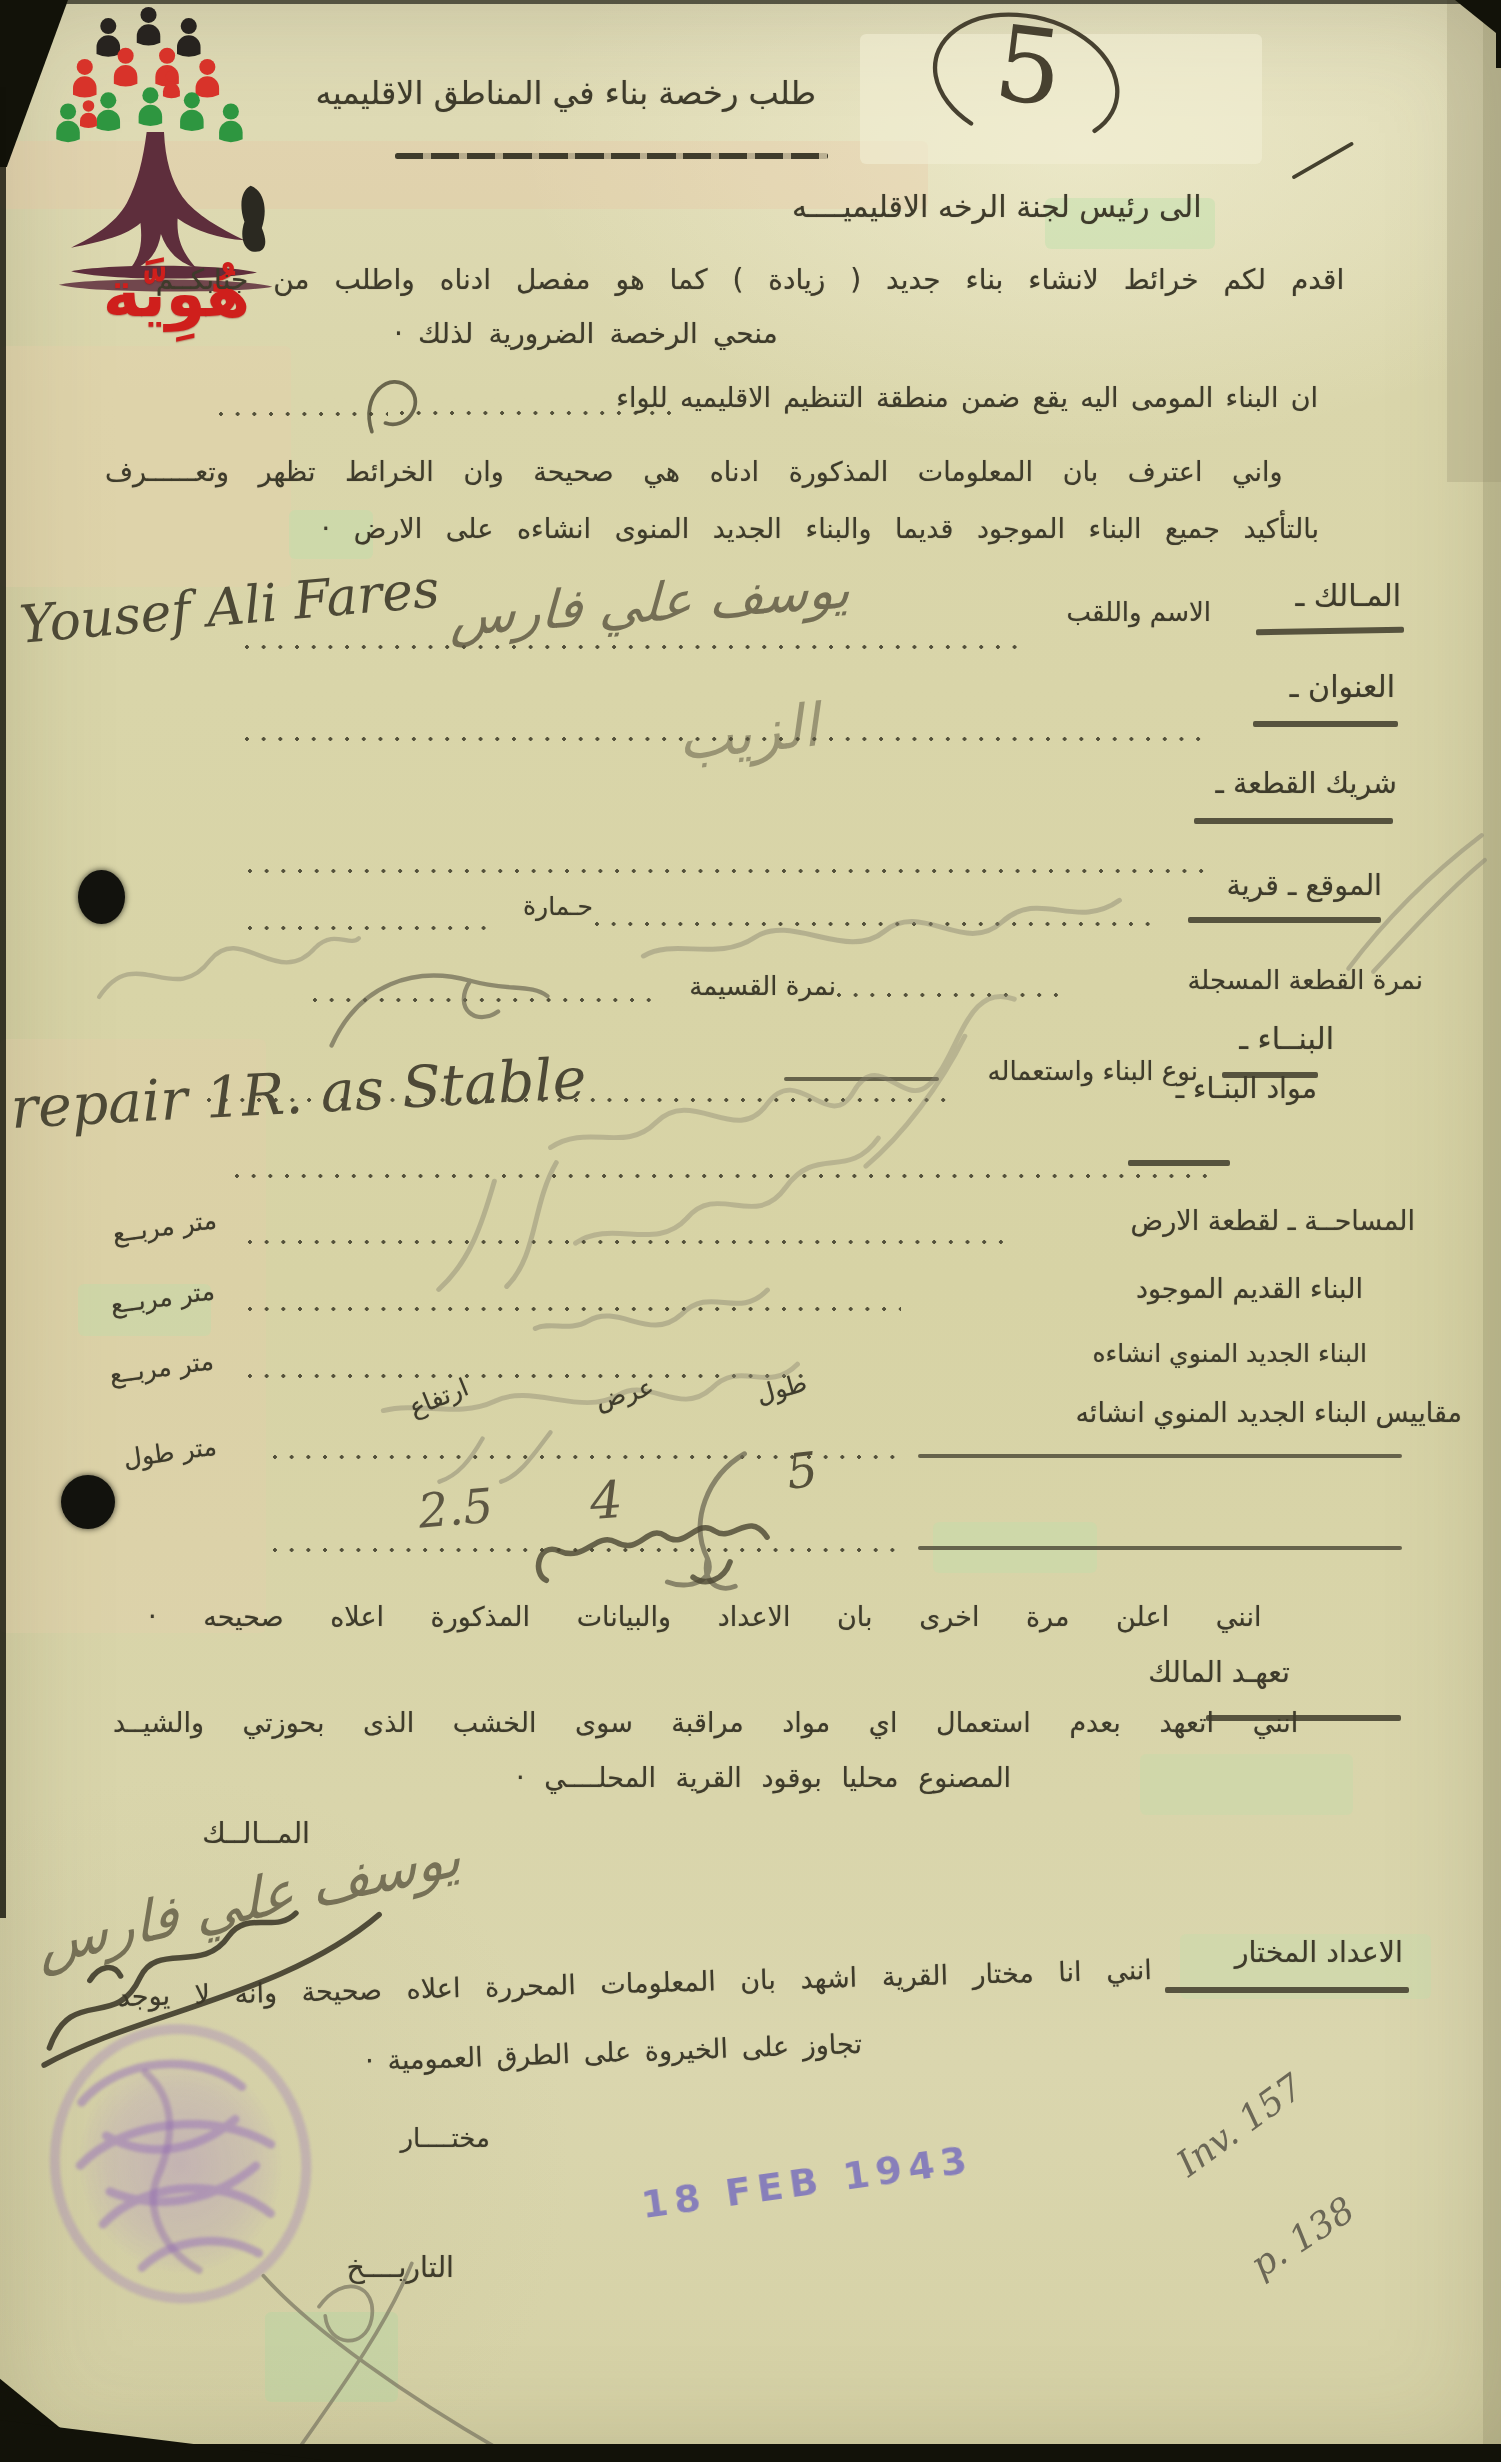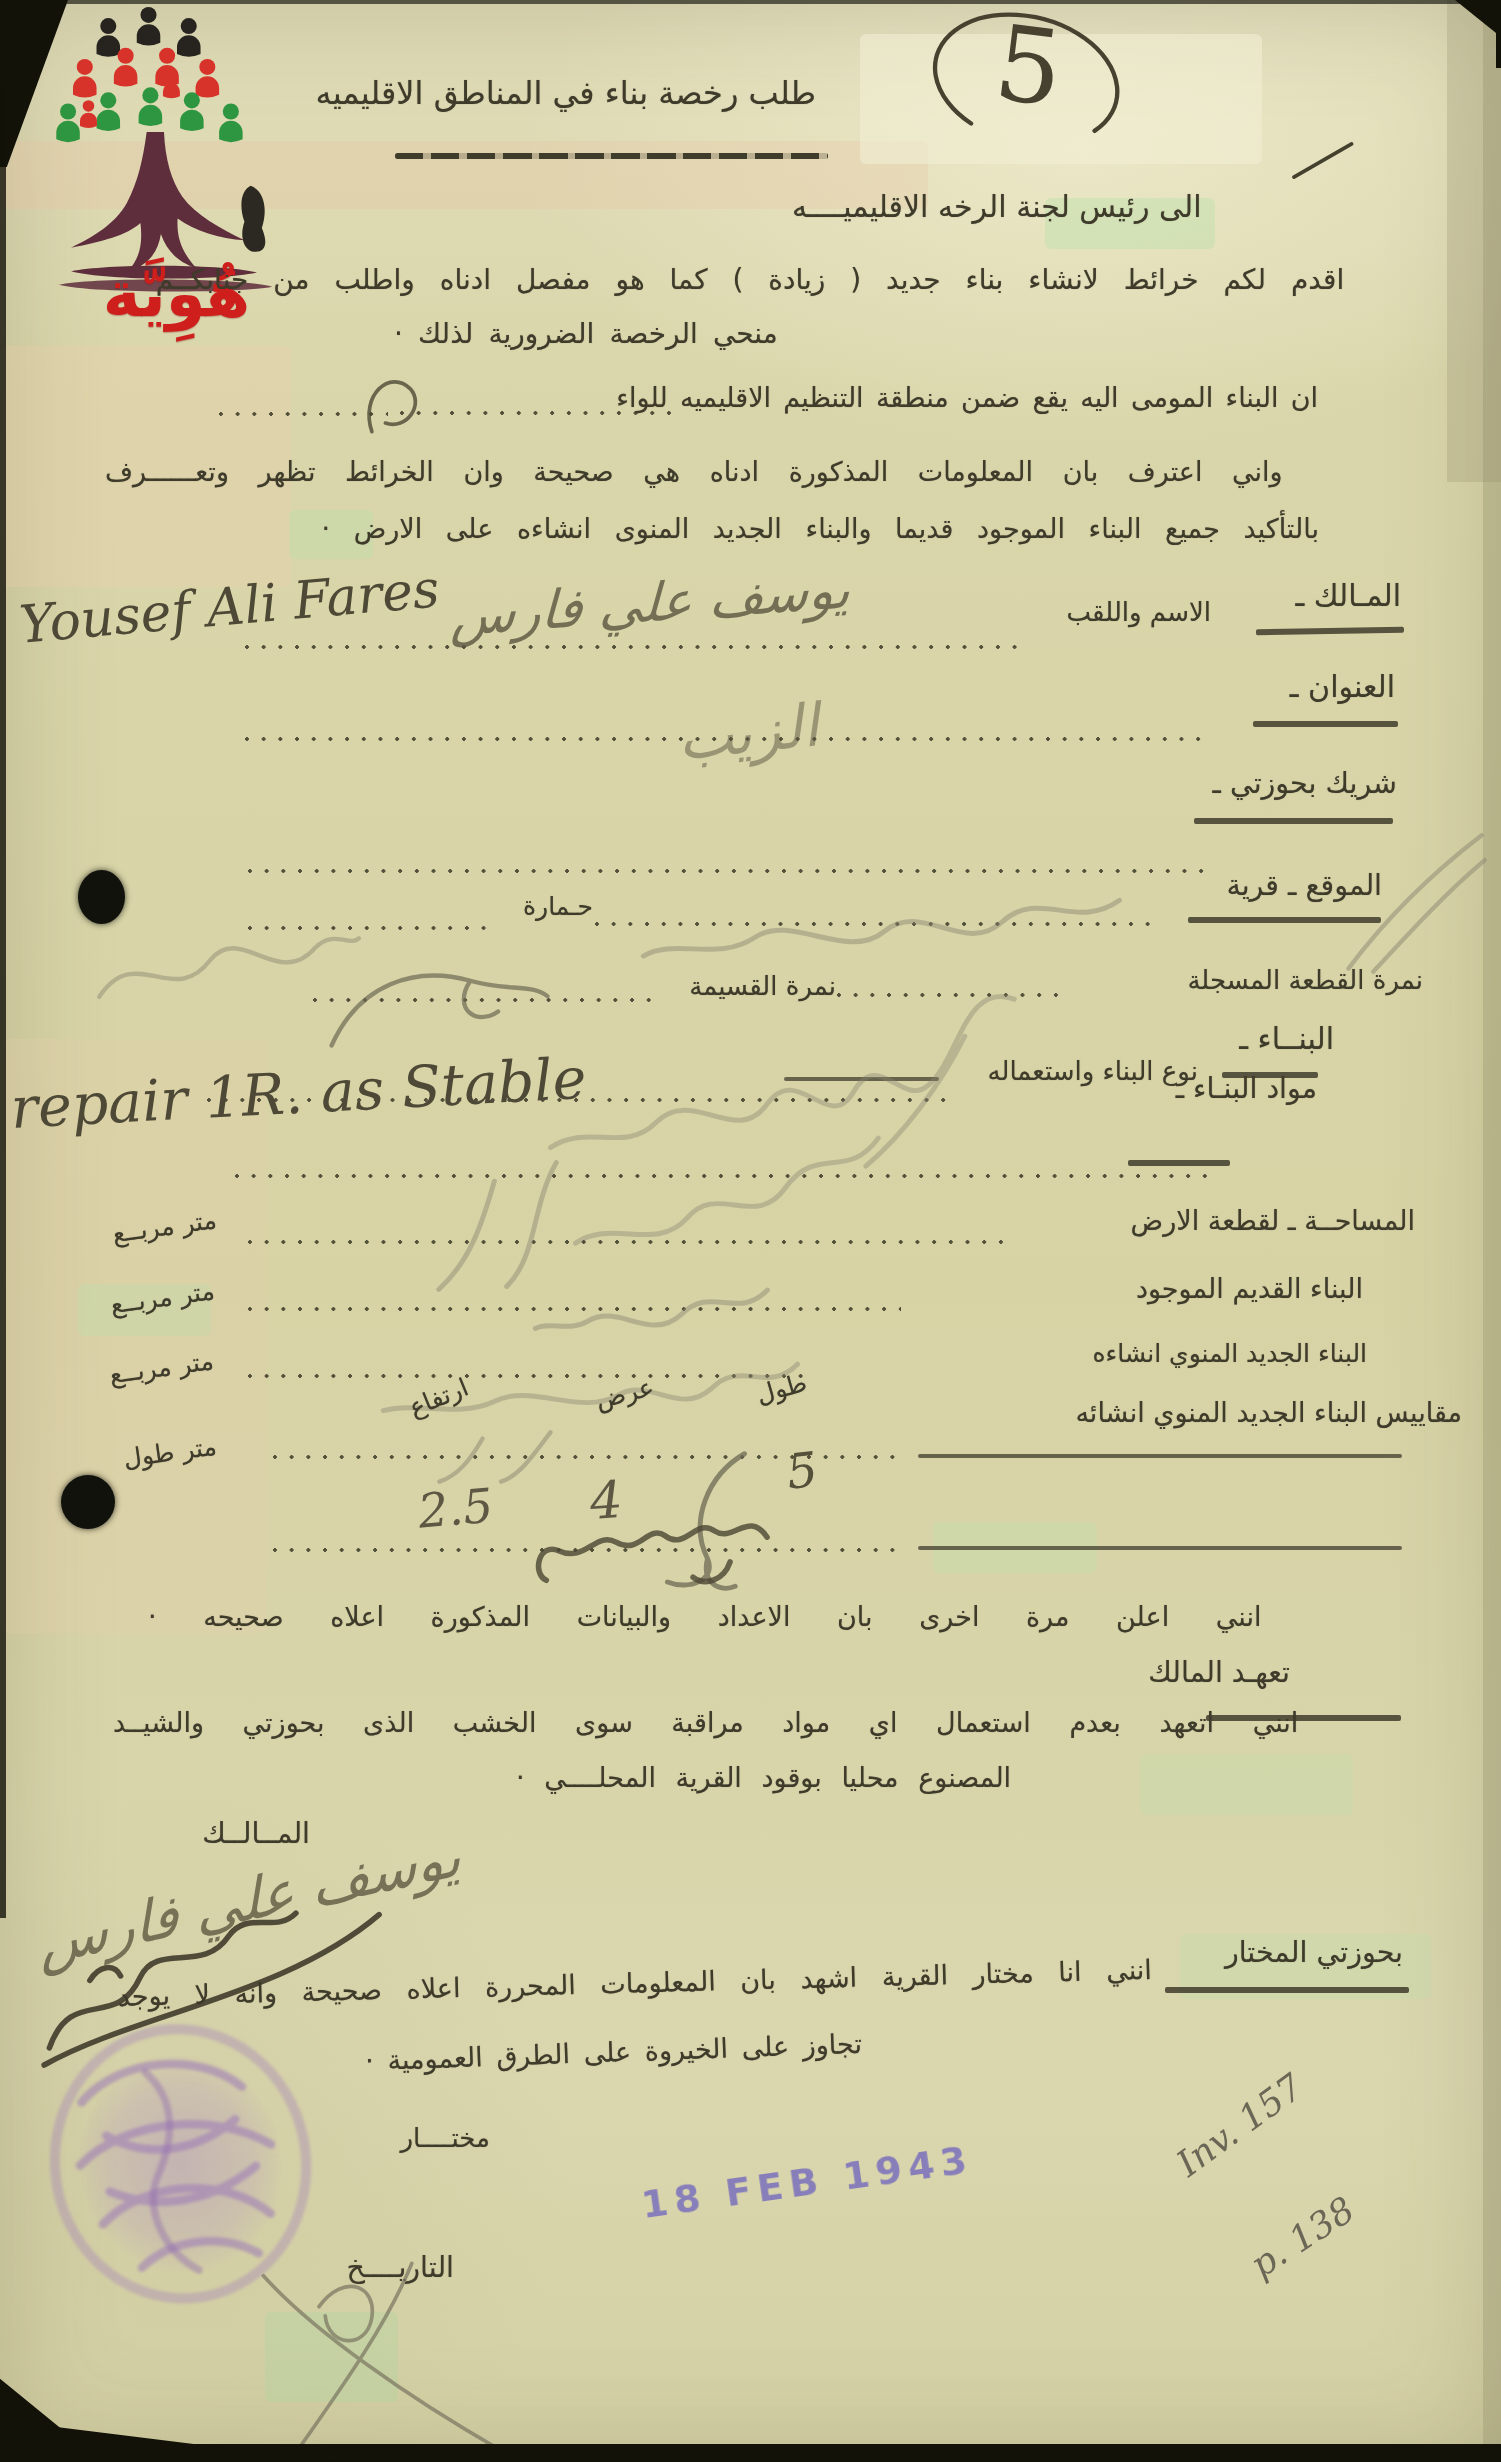--- a/index.html
+++ b/index.html
@@ -128,21 +128,21 @@
   <div class="ar abs" style="left:1087px;top:597px;width:124px;font-size:26px;" dir="rtl">الاسم واللقب</div>
   <div class="dots abs" style="left:244px;top:642px;width:773px;"></div>
   <div class="hw-ar abs" style="left:452px;top:586px;font-size:53px;opacity:.8;transform:rotate(-4deg) skewX(-6deg);" dir="rtl">يوسف علي فارس</div>
   <div class="hw-en abs" style="left:17.3px;top:595px;font-size:52px;transform:rotate(-5deg);">Yousef Ali Fares</div>
 
   <div class="ar abs" style="left:1237px;top:669px;width:158px;font-size:30px;" dir="rtl">العنوان ـ</div>
   <div class="bar abs" style="left:1253px;top:721px;width:145px;"></div>
   <div class="dots abs" style="left:244px;top:734px;width:964px;"></div>
   <div class="hw-ar abs" style="left:674px;top:705px;font-size:59px;opacity:.5;transform:rotate(-6deg);" dir="rtl">الزيب</div>
 
-  <div class="ar abs" style="left:1193px;top:767px;width:204px;font-size:28.5px;" dir="rtl">شريك بحوزتي ـ</div>
+  <div class="ar abs" style="left:1193px;top:767px;width:204px;font-size:28.5px;" dir="rtl">شريك القطعة ـ</div>
   <div class="bar abs" style="left:1194px;top:818px;width:199px;"></div>
   <div class="dots abs" style="left:247px;top:866px;width:957px;"></div>
 
   <div class="ar abs" style="left:1166px;top:869px;width:216px;font-size:28.5px;" dir="rtl">الموقع ـ قرية</div>
   <div class="bar abs" style="left:1188px;top:917px;width:193px;"></div>
   <div class="ar abs" style="left:506px;top:892px;width:87px;font-size:25px;" dir="rtl">حـمارة</div>
   <div class="dots abs" style="left:247px;top:923px;width:247px;"></div>
   <div class="dots abs" style="left:594px;top:919px;width:557px;"></div>
   <svg class="abs" style="left:1336px;top:826px;" width="155" height="155" viewBox="0 0 250 250">
     <path d="M20,230 C80,150 150,80 235,15 M60,235 C120,170 180,105 240,55" fill="none" stroke="#8a8571" stroke-width="7" opacity=".5" stroke-linecap="round"></path>
@@ -229,21 +229,21 @@
   <div class="ar abs" style="left:148px;top:1601px;width:1178px;font-size:27px;word-spacing:38px;text-align:left;" dir="rtl">انني اعلن مرة اخرى بان الاعداد والبيانات المذكورة اعلاه صحيحه ·</div>
 
   <div class="ar abs" style="left:1129px;top:1656px;width:161px;font-size:28.5px;" dir="rtl">تعهـد المالك</div>
   <div class="bar abs" style="left:1206px;top:1715px;width:195px;"></div>
   <div class="ar abs" style="left:113px;top:1707px;width:1200px;font-size:27px;word-spacing:30px;text-align:left;" dir="rtl">انني اتعهد بعدم استعمال اي مواد مراقبة سوى الخشب الذى بحوزتي والشيــد</div>
   <div class="ar abs" style="left:516px;top:1762px;width:593px;font-size:27px;word-spacing:11px;text-align:left;" dir="rtl">المصنوع محليا بوقود القرية المحلــــي ·</div>
 
   <div class="ar abs" style="left:152px;top:1817px;width:158px;font-size:28.5px;" dir="rtl">المــالــك</div>
   <div class="hw-ar abs" style="left:37px;top:1911px;font-size:57px;opacity:.75;transform:rotate(-12deg) skewX(-8deg);color:#57513b;" dir="rtl">يوسف علي فارس</div>
 
-  <div class="ar abs" style="left:1190px;top:1936px;width:213px;font-size:28.5px;" dir="rtl">بحوزتي المختار</div>
+  <div class="ar abs" style="left:1190px;top:1936px;width:213px;font-size:28.5px;" dir="rtl">الاعداد المختار</div>
   <div class="bar abs" style="left:1165px;top:1987px;width:244px;"></div>
   <div class="ar abs" style="left:156px;top:1967px;width:996px;font-size:27px;word-spacing:16px;text-align:left;transform:rotate(-1.5deg);" dir="rtl">انني انا مختار القرية اشهد بان المعلومات المحررة اعلاه صحيحة وانه لا يوجد</div>
   <div class="ar abs" style="left:513px;top:2034px;width:349px;font-size:27px;word-spacing:5px;text-align:left;transform:rotate(-2deg);" dir="rtl">تجاوز على الخيروة على الطرق العمومية ·</div>
 
   <svg class="abs" style="left:18.6px;top:1914px;transform:rotate(-14deg);" width="383" height="130" viewBox="0 0 620 210">
     <path d="M30,150 C90,60 140,150 200,75 C240,25 300,95 355,45 C395,10 430,60 470,35
              M15,175 C180,130 420,160 600,70
              M120,60 C140,40 165,42 170,65" fill="none" stroke="#3c3828" stroke-width="9" opacity=".88" stroke-linecap="round"></path>
   </svg>
 

